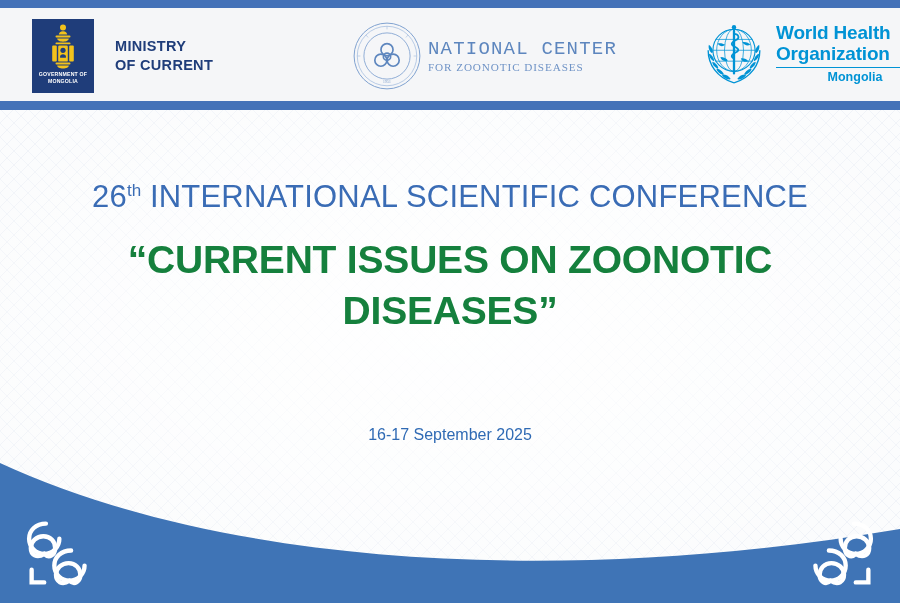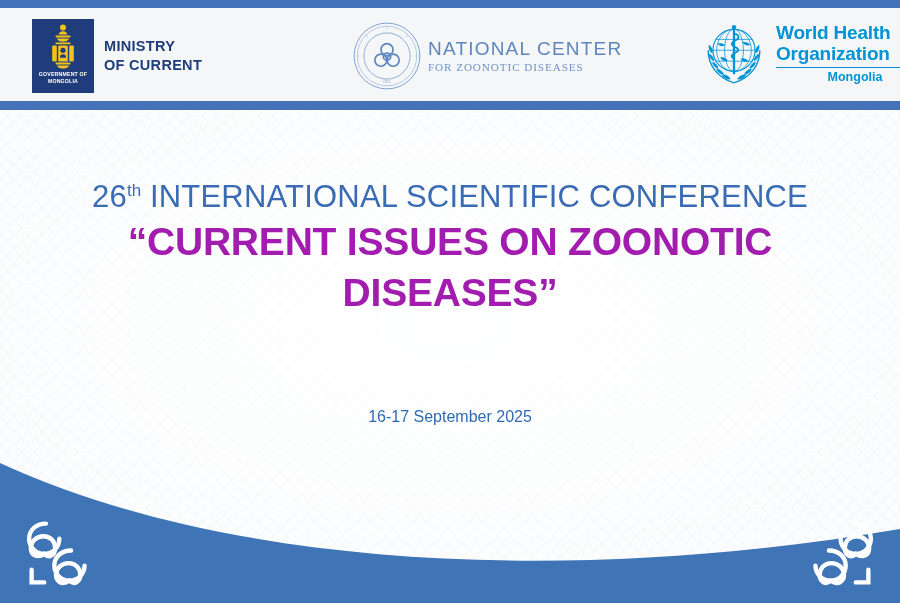--- a/index.html
+++ b/index.html
@@ -18,42 +18,42 @@
   #rule-top{top:0;height:8px;}
   #rule-bottom{top:101px;height:9px;}
 
   
   #header-band{
     position:absolute;left:0;top:8px;width:900px;height:93px;
     background:#f5f6f8;
   }
 
   
-  #moh-logo{position:absolute;left:32px;top:19px;display:flex;align-items:center;gap:10px;}
+  #moh-logo{position:absolute;left:32px;top:19px;display:flex;align-items:center;gap:21px;}
   #moh-crest{
     width:62px;height:74px;background:#1f3d7a;
     display:flex;flex-direction:column;align-items:center;justify-content:flex-start;
     padding-top:4px;box-sizing:border-box;
   }
   #moh-crest svg{display:block;}
   .moh-crest-line{
     color:#ffffff;font-size:5.2px;font-weight:bold;letter-spacing:.2px;
     line-height:7px;text-align:center;white-space:nowrap;
   }
   #moh-wordmark{
     color:#1f3d7a;font-size:14.5px;font-weight:bold;line-height:19px;
     letter-spacing:.3px;
   }
 
   
   #nczd-logo{position:absolute;left:352px;top:21px;display:flex;align-items:center;gap:6px;}
   #nczd-seal{width:70px;height:70px;}
   #nczd-words{display:flex;flex-direction:column;}
   #nczd-name{
-    font-family:Liberation Sans, sans-serif;color:#5d86be;
+    font-family:Liberation Mono, monospace;color:#5d86be;
     font-size:19px;letter-spacing:1.2px;line-height:22px;white-space:nowrap;
   }
   #nczd-sub{
     font-family:"Liberation Serif",serif;color:#6f93c6;
     font-size:11.2px;letter-spacing:.9px;line-height:14px;white-space:nowrap;
   }
 
   
   #who-logo{position:absolute;left:700px;top:19px;display:flex;align-items:center;gap:8px;}
   #who-emblem{width:68px;height:68px;}
@@ -86,22 +86,22 @@
   }
 
   
   #text-block{position:absolute;left:0;top:110px;width:900px;text-align:center;}
   #conf-line{
     color:#3a6cb5;font-size:31px;font-weight:normal;letter-spacing:.2px;
     margin-top:62px;line-height:38px;white-space:nowrap;
   }
   #conf-line sup{font-size:.55em;vertical-align:super;letter-spacing:0;}
   #theme{
-    color:#a21caf;font-size:39px;font-weight:bold;line-height:51px;
-    letter-spacing:-.2px;padding:0 60px;
+    color:#15803d;font-size:39px;font-weight:bold;line-height:51px;
+    letter-spacing:-.2px;margin-top:18px;padding:0 60px;
   }
   #when{
     color:#2f6ab4;font-size:16px;line-height:33px;margin-top:82px;
   }
   #where{
     color:#2f6ab4;font-size:24px;line-height:33px;
   }
 
   
   #waves{position:absolute;left:0;bottom:0;width:900px;height:160px;}

